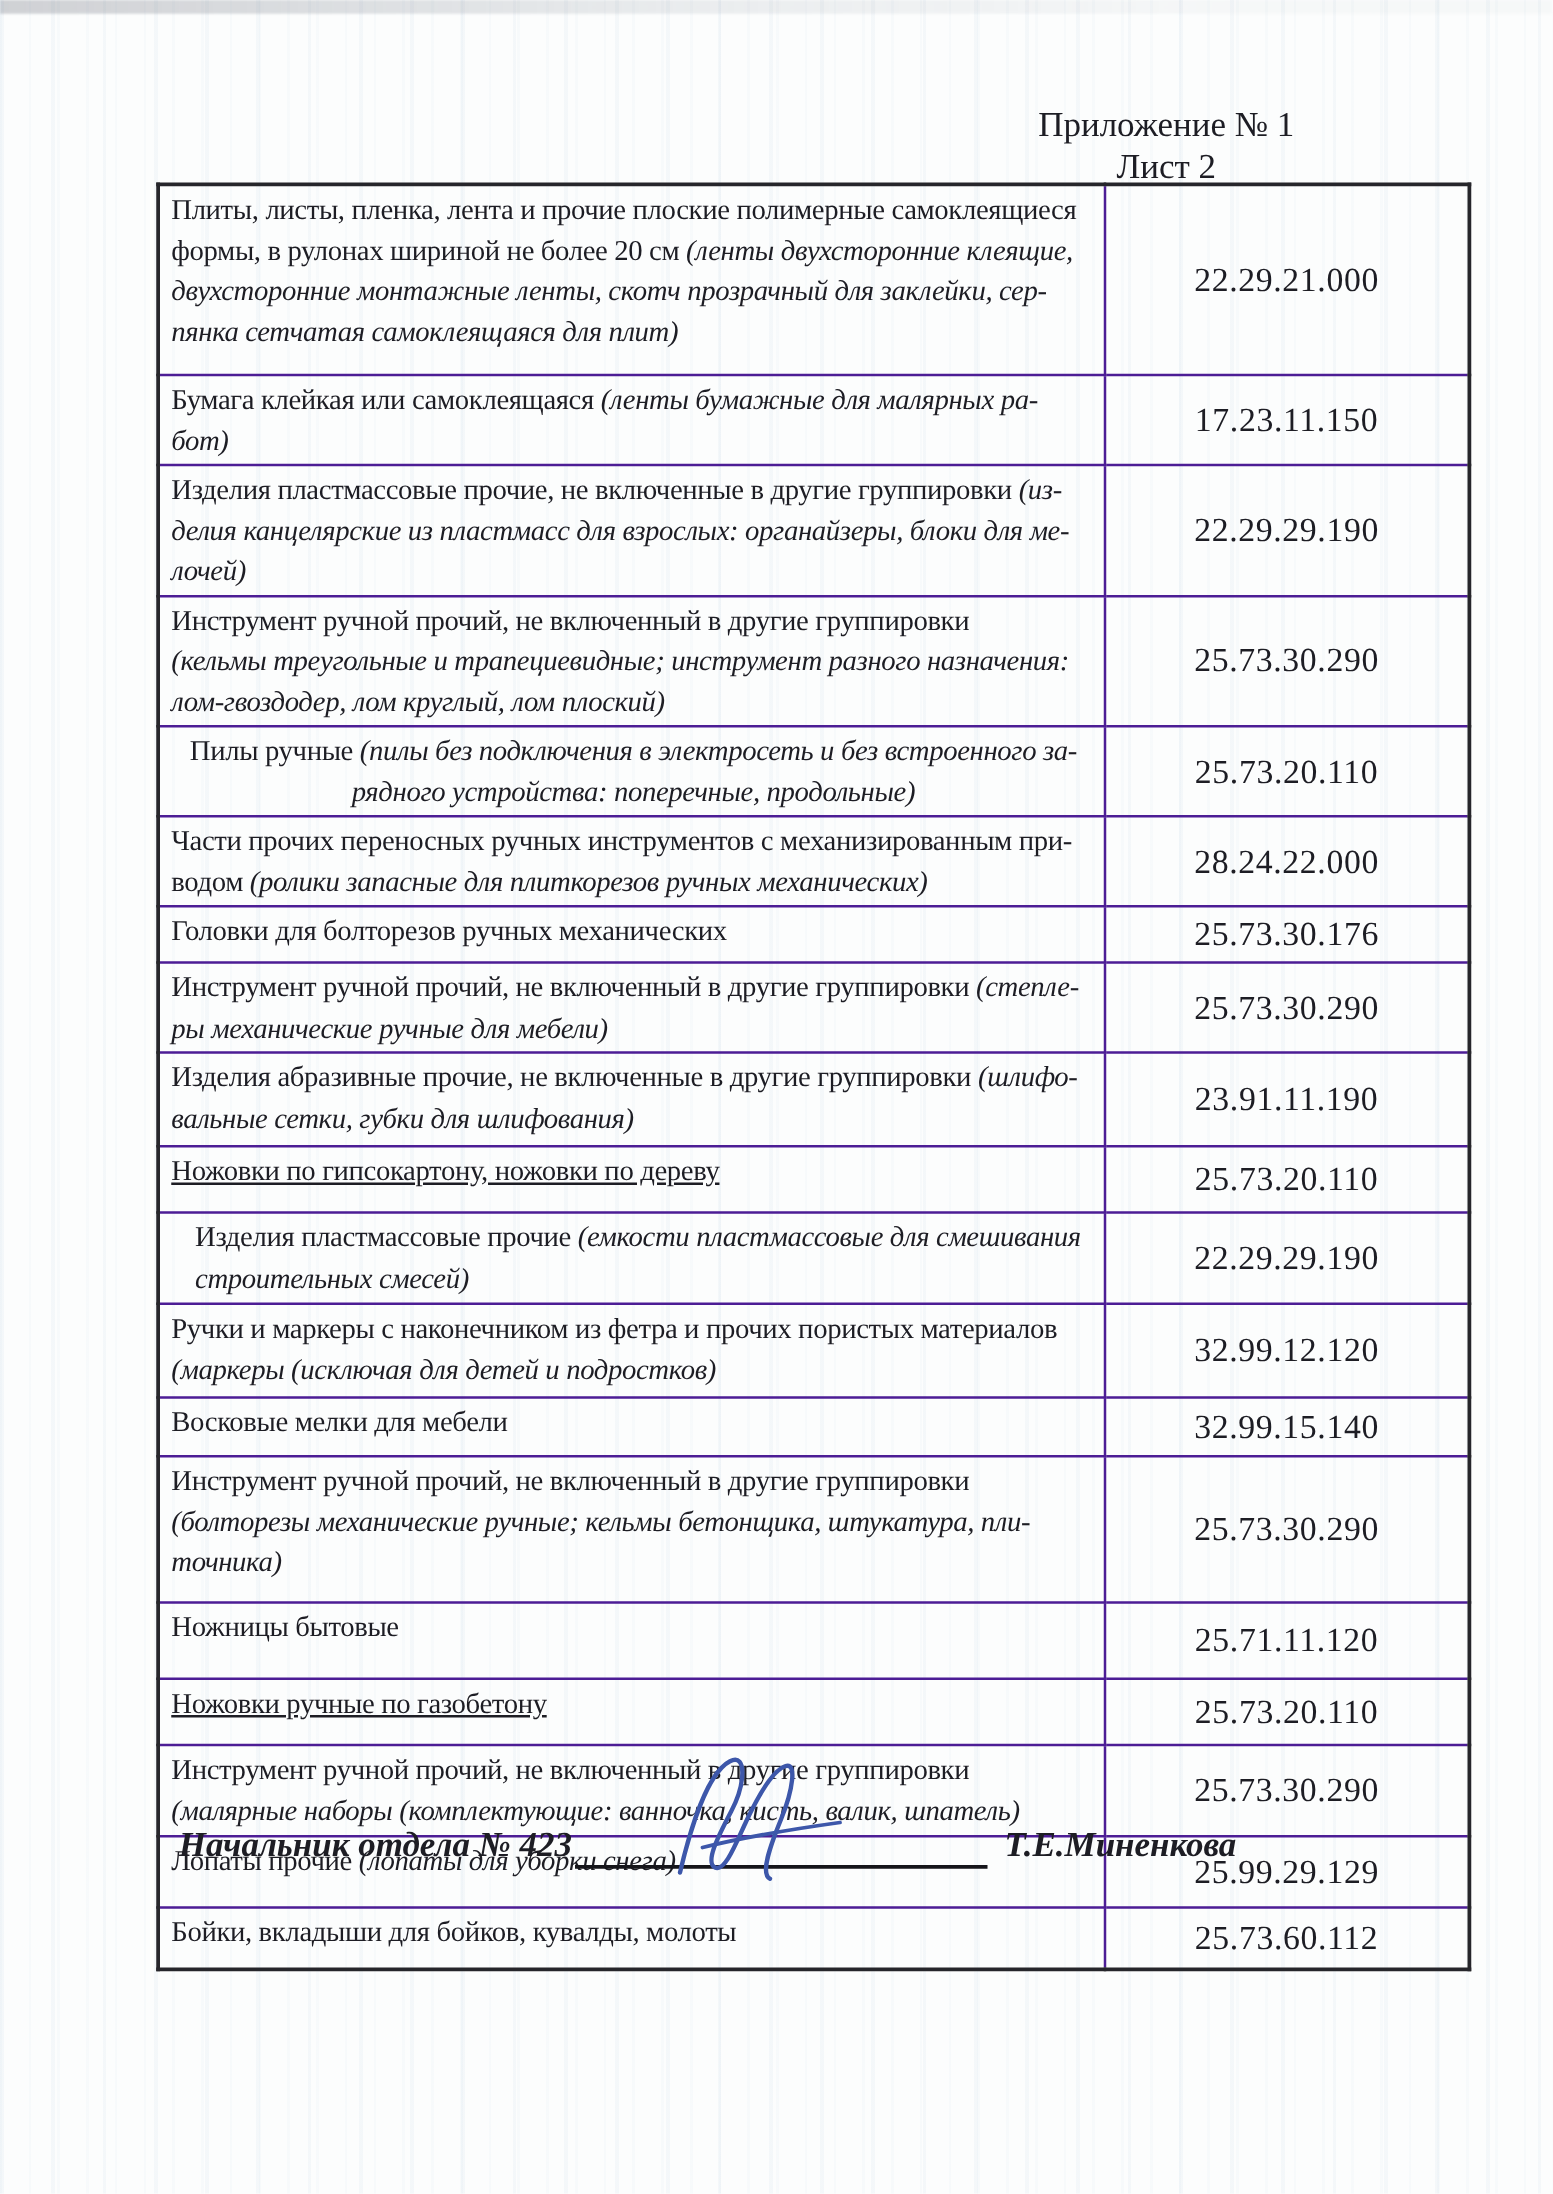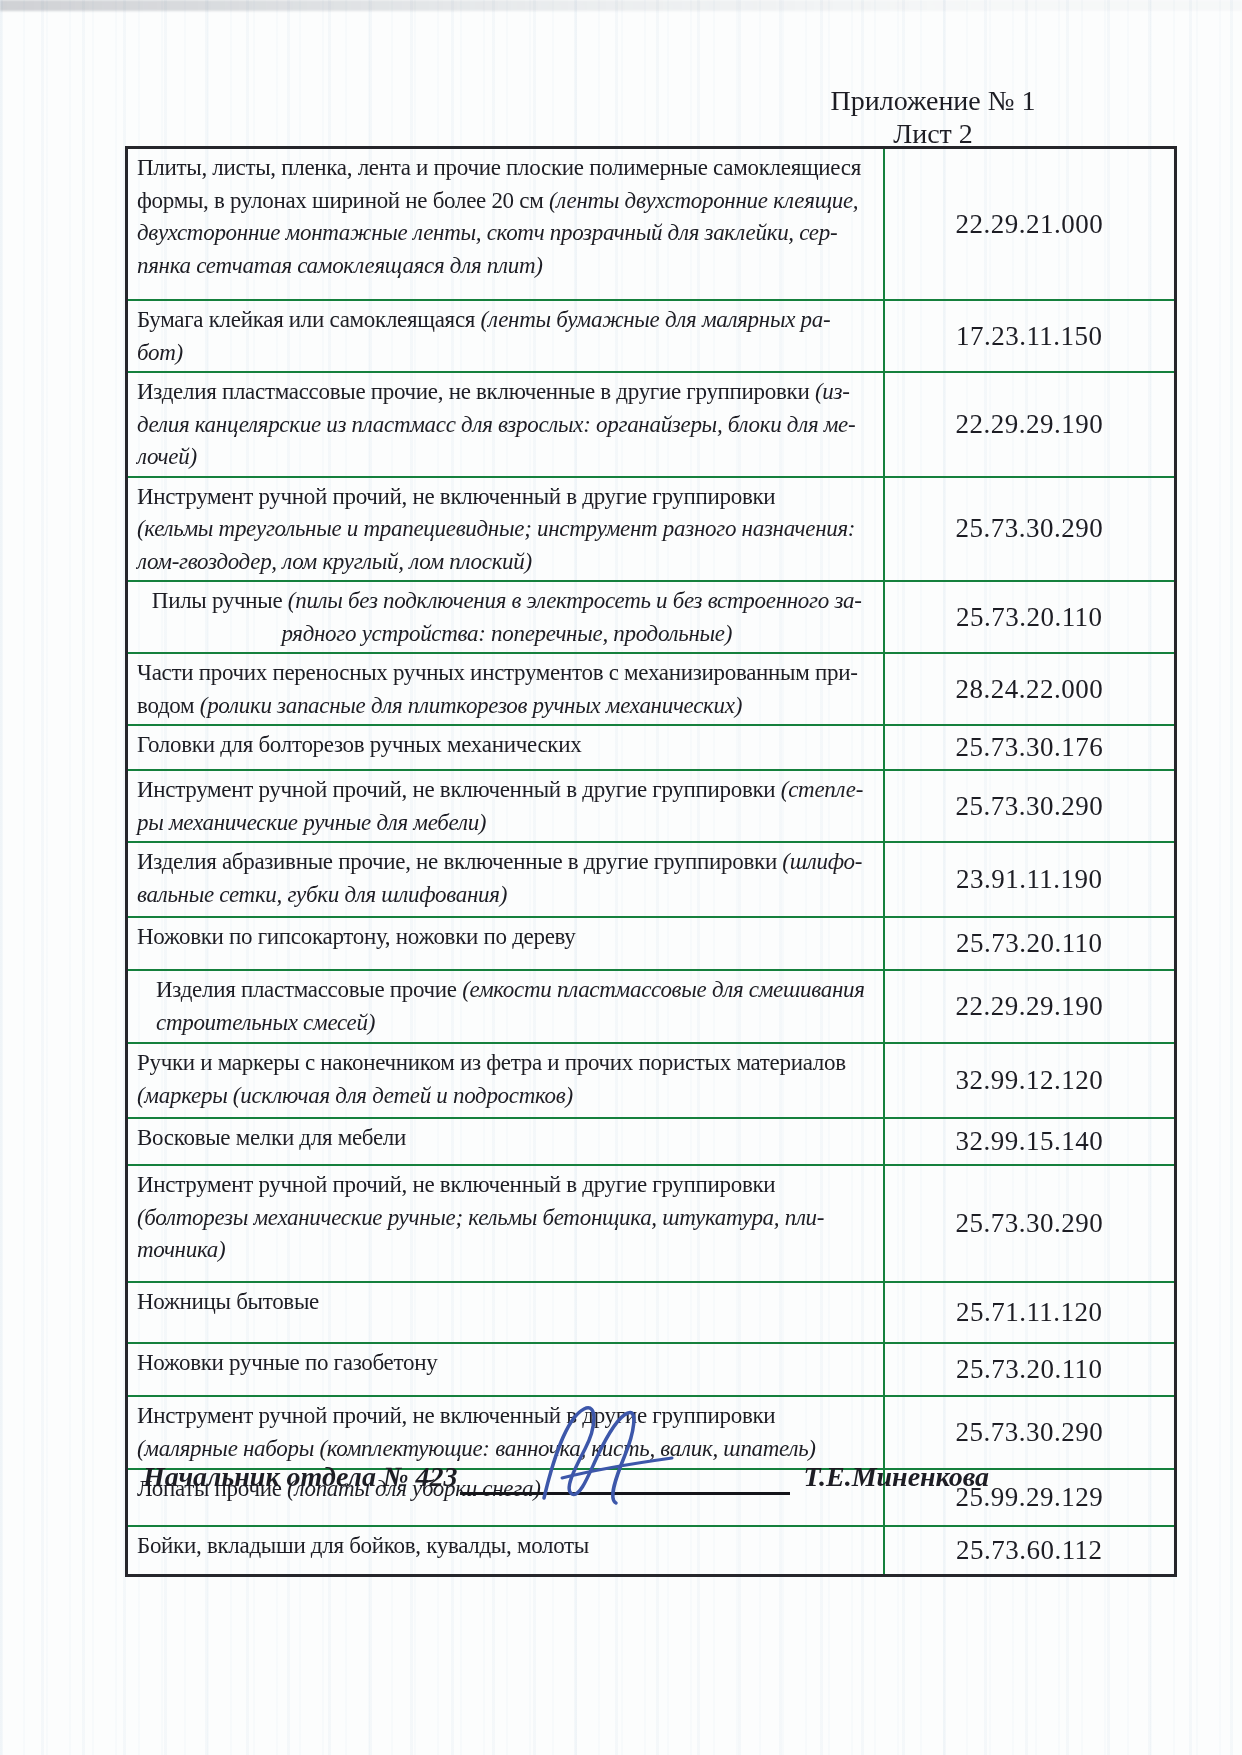--- a/index.html
+++ b/index.html
@@ -24,21 +24,21 @@
   .doc-header{
     position:absolute;top:84px;left:828px;width:210px;
     font-size:28px;line-height:33px;text-align:center;
   }
   .codes-table{
     position:absolute;left:125px;top:146px;width:1049px;
     border-collapse:collapse;table-layout:fixed;
     border:3px solid #26262b;
   }
   .codes-table td{
-    border:2px solid #15803d;
+    border:2px solid #4c1d95;
     vertical-align:top;
     margin-top:44px;
   }
   td.desc{
     padding:3px 6px 2px 9px;
     font-size:23px;line-height:32.5px;letter-spacing:-0.3px;
     overflow:hidden;
   }
   td.desc .ln{display:block;white-space:nowrap;}
   .it{font-style:italic;}
@@ -136,21 +136,21 @@
         <td class="code">25.73.30.290</td>
       </tr>
       <tr>
         <td class="desc" style="height: 68px;">
           <span class="ln"><span>Изделия абразивные прочие, не включенные в другие группировки </span><span class="it">(шлифо-</span></span>
           <span class="ln"><span class="it">вальные сетки, губки для шлифования)</span></span>
         </td>
         <td class="code">23.91.11.190</td>
       </tr>
       <tr>
-        <td class="desc" style="height: 46px;">
+        <td class="desc" style="height: 46px; text-decoration: underline;">
           <span class="ln"><span>Ножовки по гипсокартону, ножовки по дереву</span></span>
         </td>
         <td class="code">25.73.20.110</td>
       </tr>
       <tr>
         <td class="desc" style="height: 66px; padding-left: 28px;">
           <span class="ln"><span>Изделия пластмассовые прочие </span><span class="it">(емкости пластмассовые  для смешивания</span></span>
           <span class="ln"><span class="it">строительных смесей)</span></span>
         </td>
         <td class="code">22.29.29.190</td>
@@ -176,21 +176,21 @@
         </td>
         <td class="code">25.73.30.290</td>
       </tr>
       <tr>
         <td class="desc" style="height: 54px;">
           <span class="ln"><span>Ножницы бытовые</span></span>
         </td>
         <td class="code">25.71.11.120</td>
       </tr>
       <tr>
-        <td class="desc" style="height: 46px;">
+        <td class="desc" style="height: 46px; text-decoration: underline;">
           <span class="ln"><span>Ножовки ручные по газобетону</span></span>
         </td>
         <td class="code">25.73.20.110</td>
       </tr>
       <tr>
         <td class="desc" style="height: 66px;">
           <span class="ln"><span>Инструмент ручной прочий, не включенный в другие группировки</span></span>
           <span class="ln"><span class="it">(малярные наборы (комплектующие:  ванночка, кисть, валик, шпатель)</span></span>
         </td>
         <td class="code">25.73.30.290</td>

